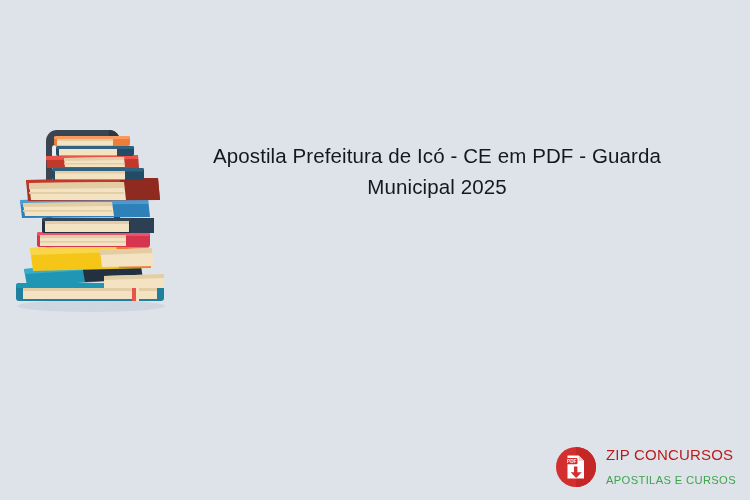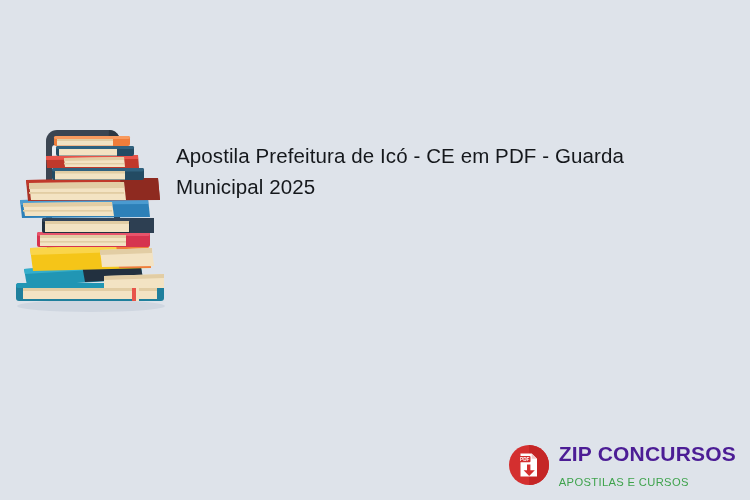--- a/index.html
+++ b/index.html
@@ -29,20 +29,21 @@
     height: 186px;
   }
   #illustration svg { display: block; width: 100%; height: 100%; }
 
   
   #title-block {
     position: absolute;
     left: 176px;
     top: 140px;
     width: 522px;
+    text-align: center;
   }
   #title {
     margin: 0;
     font-family: "Liberation Sans", sans-serif;
     font-size: 20.5px;
     font-weight: 400;
     line-height: 31px;
     color: #15181c;
     letter-spacing: 0.1px;
   }
@@ -63,24 +64,24 @@
   }
   #brand-mark svg { display: block; width: 100%; height: 100%; }
   #brand-text {
     display: flex;
     flex-direction: column;
     align-items: flex-start;
     line-height: 1;
   }
   #brand-name {
     font-family: "Liberation Sans", sans-serif;
-    font-weight: bold;
-    font-size: 21px;
+    font-weight: normal;
+    font-size: 15px;
     letter-spacing: 0.2px;
-    color: #4c1d95;
+    color: #b91c1c;
     white-space: nowrap;
   }
   #brand-tagline {
     margin-top: 13px;
     font-family: "Liberation Sans", sans-serif;
     font-weight: normal;
     font-size: 11.2px;
     letter-spacing: 0.35px;
     color: #3fa34d;
     white-space: nowrap;

